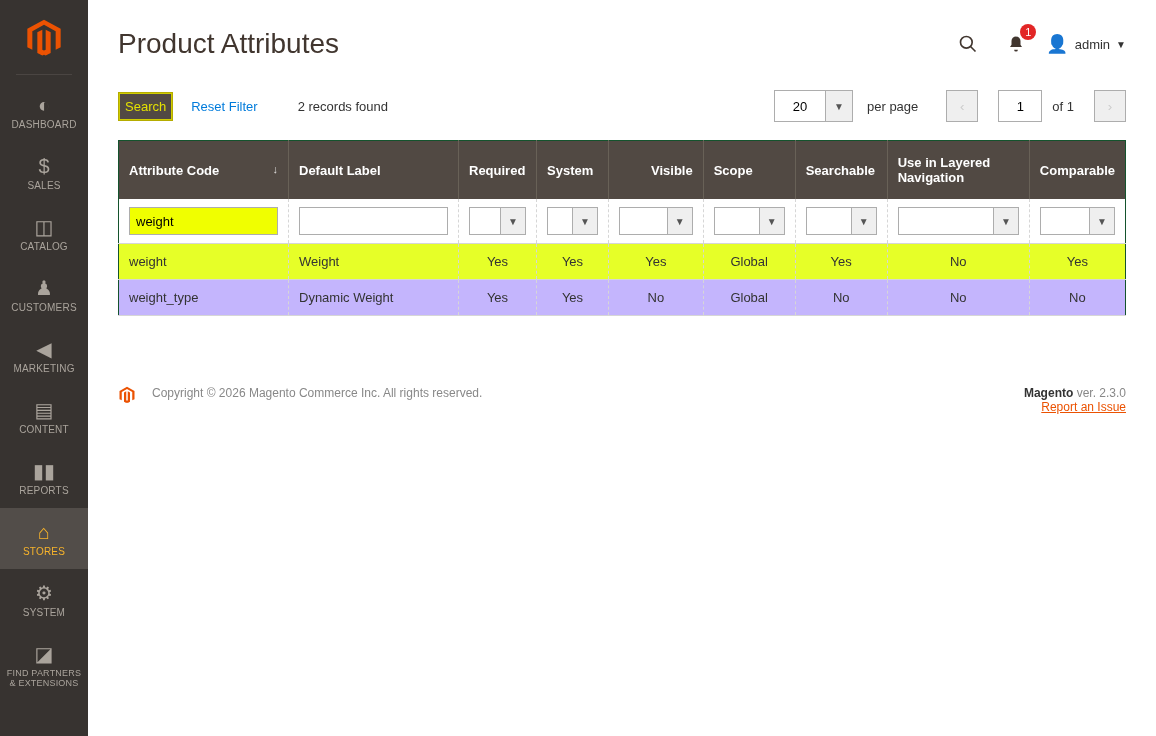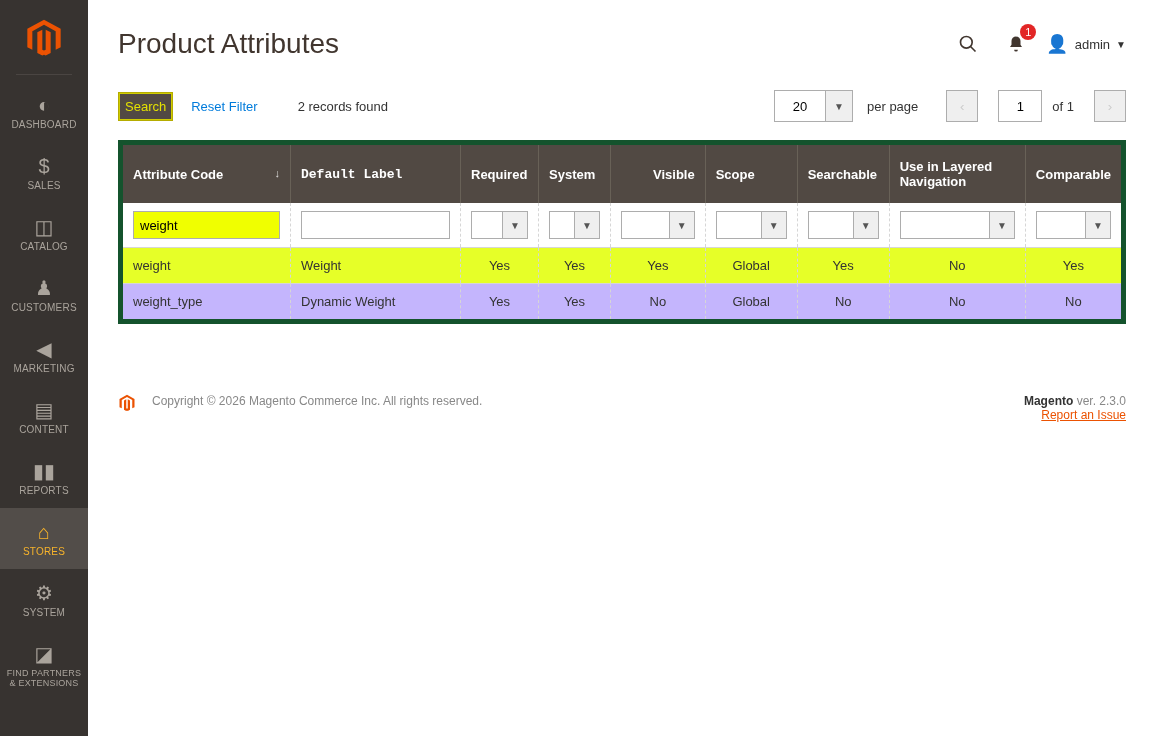--- a/index.html
+++ b/index.html
@@ -35,21 +35,21 @@
 .controls-spacer { flex: 1; }
 .perpage-input { width: 52px; height: 32px; border: 1px solid #adadad; text-align: center; font-size: 13px; }
 .dropdown-toggle { width: 28px; height: 32px; background: #efefef; border: 1px solid #adadad; margin-left: -1px; cursor: pointer; display:inline-flex; align-items:center; justify-content:center; font-size:10px; color:#555; }
 .perpage-lbl { font-size: 13px; margin: 0 28px 0 14px; }
 .page-btn { width: 32px; height: 32px; background: #efefef; border: 1px solid #adadad; cursor: pointer; color:#666; display:inline-flex; align-items:center; justify-content:center; }
 .page-btn.disabled { color: #ccc; cursor: default; }
 .page-input { width: 44px; height: 32px; border: 1px solid #adadad; text-align: center; margin: 0 10px 0 20px; font-size:13px; }
 .oflabel { font-size: 13px; margin-right: 20px; }
 
 
-table { width: 100%; border-collapse: collapse; border: 5px solid #14532d; }
+table { width: 100%; border-collapse: collapse; border: 1px solid #14532d; }
 thead th { background: #514943; color: #fff; font-weight: 600; font-size: 13px; text-align: left; padding: 14px 10px; border-right: 1px solid #686157; vertical-align: middle; }
 thead th:last-child { border-right: none; }
 thead th .sort-ind { float: right; font-size: 11px; opacity: .8; }
 .filter-row td { background: #fff; padding: 8px 10px; border-right: 1px dashed #d6d6d6; border-bottom: 1px solid #d6d6d6; }
 .filter-row td:last-child { border-right: none; }
 .filter-input { width: 100%; height: 28px; border: 1px solid #adadad; padding: 0 6px; font-size: 13px; }
 .filter-input.hl { background: #f0ff00; }
 .filter-select { display:flex; }
 .filter-select .box { flex:1; height:28px; border:1px solid #adadad; }
 .filter-select .arrow { width:26px; height:28px; background:#efefef; border:1px solid #adadad; margin-left:-1px; display:flex; align-items:center; justify-content:center; font-size:10px; color:#555; cursor:pointer; }
@@ -158,21 +158,21 @@
     <span class="oflabel">of 1</span>
     <button class="page-btn disabled">
         <span>›</span>
       </button>
   </div>
 
   <table>
     <thead>
       <tr>
         <th style="width:170px;"><span>Attribute Code</span><span class="sort-ind">↓</span></th>
-        <th style="width:170px;font-family:Liberation Mono, monospace;"><span>Default Label</span></th>
+        <th style="width:170px;"><span>Default Label</span></th>
         <th style="width:78px;"><span>Required</span></th>
         <th style="width:72px;"><span>System</span></th>
         <th style="width:70px;padding-left:42px;"><span>Visible</span></th>
         <th style="width:92px;"><span>Scope</span></th>
         <th style="width:92px;"><span>Searchable</span></th>
         <th><span>Use in Layered Navigation</span></th>
         <th style="width:90px;"><span>Comparable</span></th>
       </tr>
     </thead>
     <tbody>

